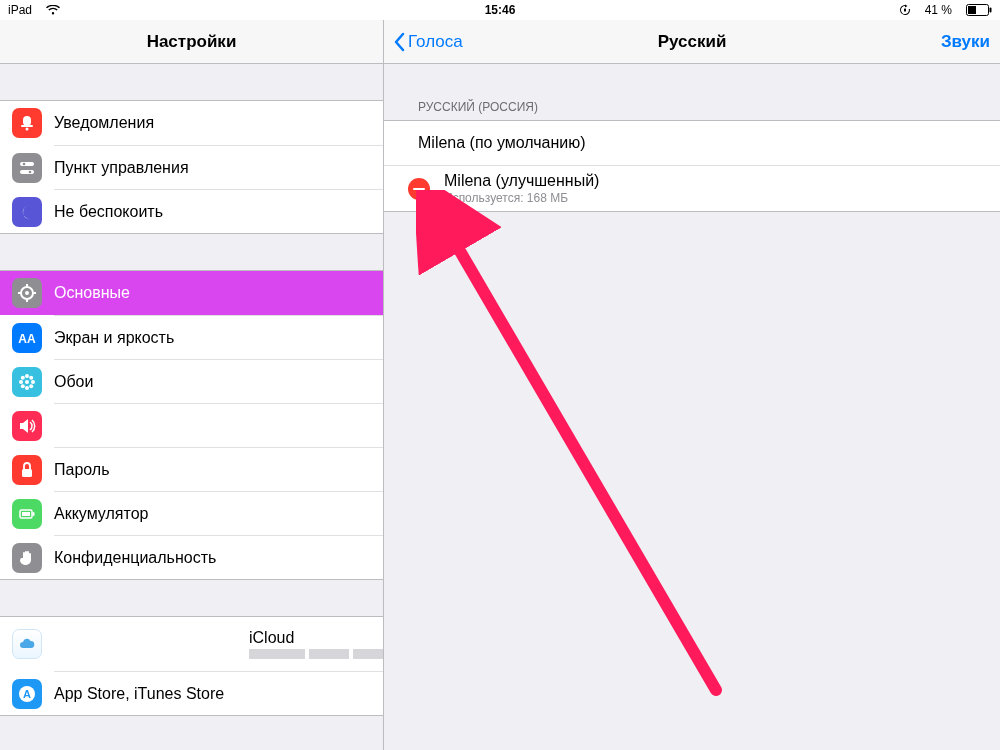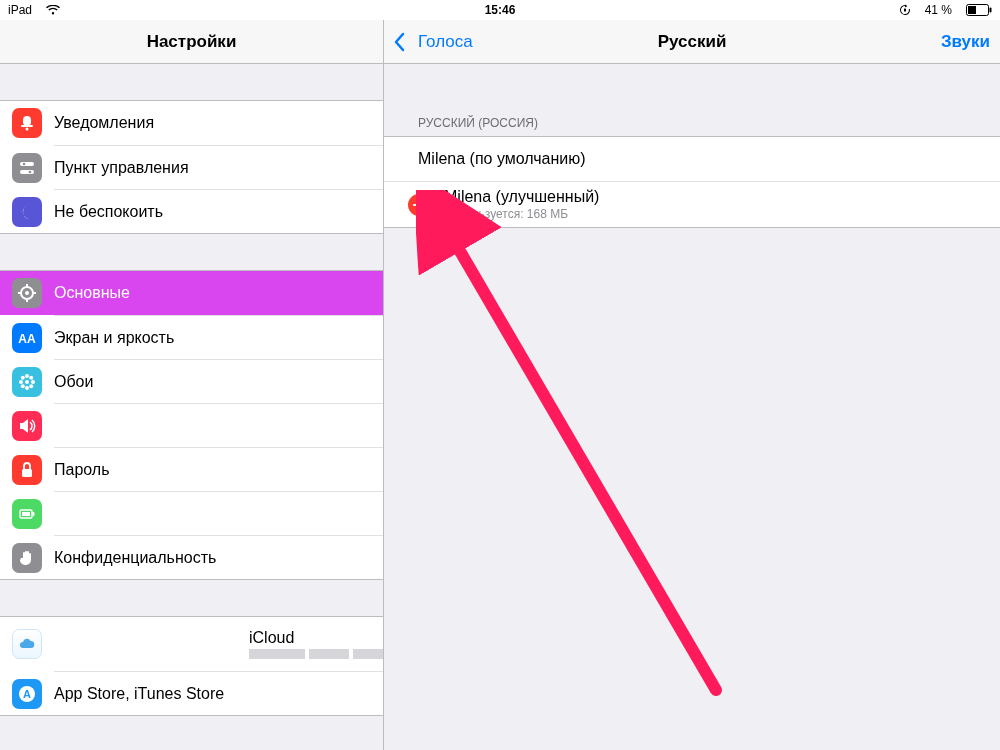--- a/index.html
+++ b/index.html
@@ -17,21 +17,21 @@
   .sb-center { position: absolute; left: 50%; transform: translateX(-50%); font-weight: 600; }
   .wifi-icon svg, .batt svg, .rot svg { display: block; }
 
   
   .sidebar { position: absolute; top: 20px; left: 0; width: 384px; bottom: 0; background: #efeff4; border-right: 1px solid #bcbcc0; }
   .detail  { position: absolute; top: 20px; left: 384px; right: 0; bottom: 0; background: #efeff4; }
 
   
   .navbar { height: 44px; background: #f7f7f8; border-bottom: 1px solid #bcbcc0; display: flex; align-items: center; position: relative; }
   .navbar .title { position: absolute; left: 0; right: 0; text-align: center; font-size: 17px; font-weight: 600; pointer-events: none; }
-  .navbar .left, .navbar .right { padding: 0 10px; color: #007aff; font-size: 17px; display: flex; align-items: center; gap: 12px; z-index: 1; }
+  .navbar .left, .navbar .right { padding: 0 10px; color: #007aff; font-size: 17px; display: flex; align-items: center; gap: 2px; z-index: 1; }
   .navbar .right { margin-left: auto; font-weight: 600; }
   .chev { width: 12px; height: 20px; }
 
   
   .group { margin-top: 36px; background: #fff; border-top: 1px solid #bcbcc0; border-bottom: 1px solid #bcbcc0; }
   .group + .group { margin-top: 36px; }
   .group-header { font-size: 12px; color: #6d6d72; padding: 0 16px 6px 34px; text-transform: uppercase; }
   .row { display: flex; align-items: center; height: 44px; padding-left: 12px; font-size: 16px; cursor: pointer; justify-content: space-between; }
   .row + .row { border-top: 1px solid #e0e0e3; margin-left: 54px; padding-left: 0; }
   .row + .row .rico { margin-left: -42px; }
@@ -41,21 +41,21 @@
   }
   .row .label { flex: 1; }
   .row.selected { background: #d946ef; color: #fff; }
   .row.selected .rico { filter: none; }
 
   
   .icloud-sub { display: flex; gap: 4px; margin-top: 2px; }
   .cbar { height: 10px; background: #d6d6da; }
 
   
-  .d-group { margin-top: 52px; }
+  .d-group { margin-top: 36px; }
   .d-group .group-header { padding-left: 34px; }
   .d-list { background: #fff; border-top: 1px solid #bcbcc0; border-bottom: 1px solid #bcbcc0; }
   .d-row { display: flex; align-items: center; min-height: 44px; padding: 6px 16px 6px 34px; font-size: 16px; cursor: pointer; }
   .d-row + .d-row { border-top: 1px solid #e0e0e3; }
   .d-row .del {
     width: 22px; height: 22px; border-radius: 50%; background: #ff3b30;
     display: flex; align-items: center; justify-content: center; margin-right: 14px; margin-left: -10px;
     color: #fff; font-weight: 700; flex: 0 0 22px;
   }
   .d-row .txt { display: flex; flex-direction: column; }
@@ -200,20 +200,21 @@
       <span class="label">Пароль</span>
     </div>
     <div class="row">
       <div class="rico" style="background:#4cd964">
         <svg viewBox="0 0 20 20">
             <rect x="3" y="6" width="12" height="8" rx="1.5" fill="none" stroke="#fff" stroke-width="1.5"></rect>
             <rect x="15.5" y="8" width="2" height="4" rx="1" fill="#fff"></rect>
             <rect x="5" y="8" width="8" height="4" fill="#fff"></rect>
           </svg>
       </div>
+      <span class="label">Аккумулятор</span>
     </div>
     <div class="row">
       <div class="rico" style="background:#8e8e93">
         <svg viewBox="0 0 20 20">
             <path d="M6 10V5a1 1 0 012 0v4V4a1 1 0 012 0v5V4a1 1 0 012 0v5V6a1 1 0 012 0v6a5 5 0 01-5 5h-1a5 5 0 01-5-5l1-2z" fill="#fff"></path>
           </svg>
       </div>
       <span class="label">Конфиденциальность</span>
     </div>
   </div>

